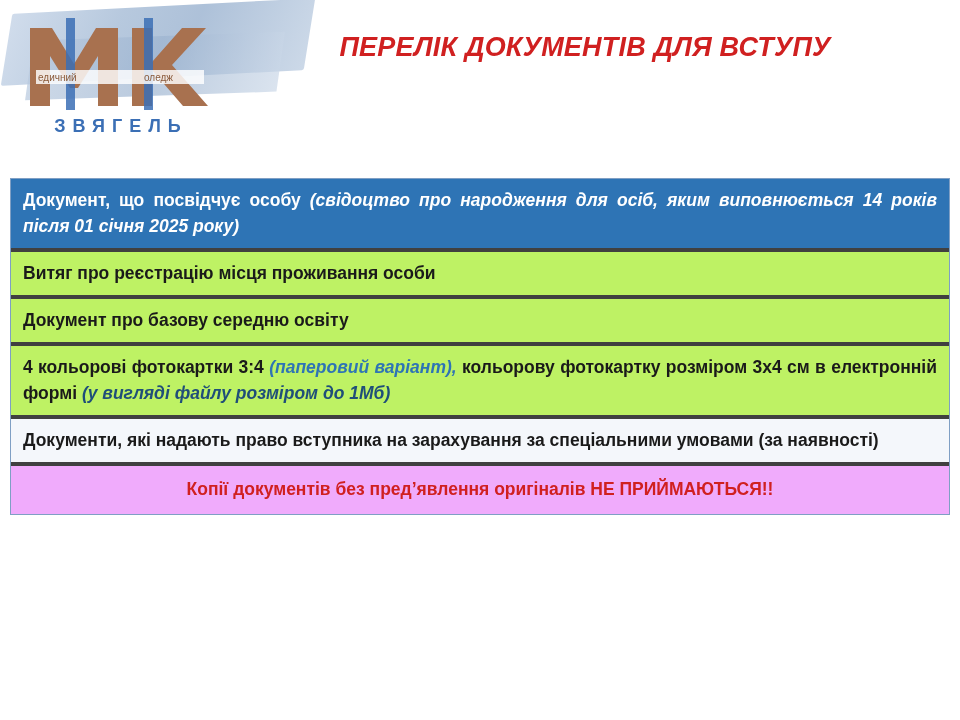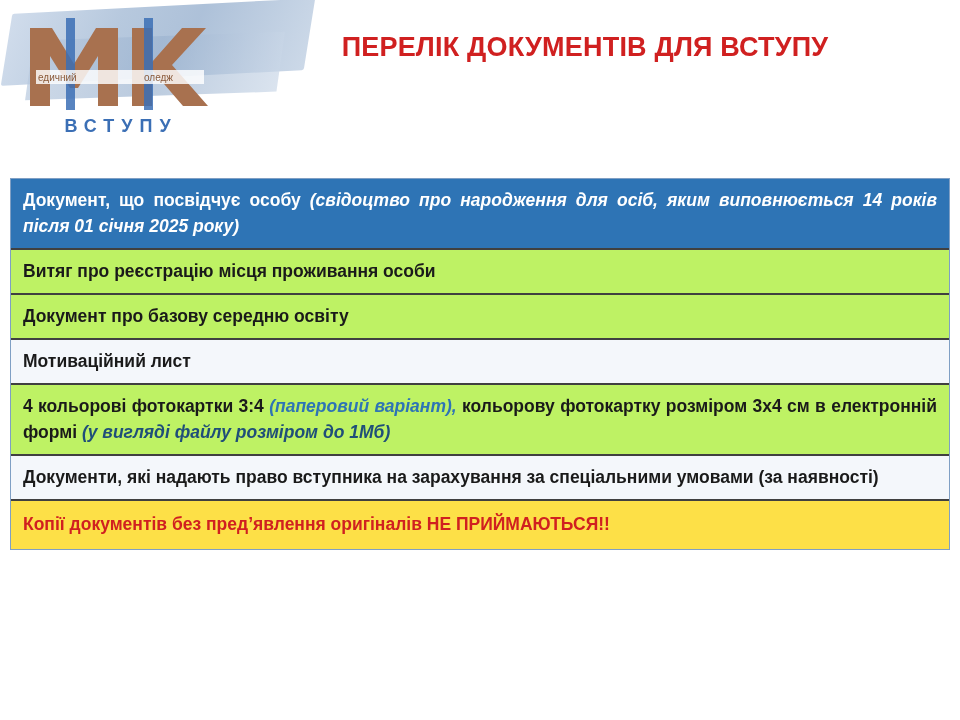--- a/index.html
+++ b/index.html
@@ -81,41 +81,42 @@
     width: 710px;
     text-align: center;
   }
   .title-line {
     color: #d02020;
     font-size: 27px;
     font-weight: bold;
     line-height: 38px;
     font-family: "Liberation Sans", sans-serif;
     letter-spacing: 0.2px;
+    font-style: italic;
   }
 
   
   .doc-table {
     position: absolute;
     left: 10px;
     top: 178px;
     width: 940px;
     border: 1px solid #7f9fc4;
     box-sizing: border-box;
   }
   .row {
     padding: 8px 12px 9px 12px;
     box-sizing: border-box;
     font-size: 17.5px;
     font-weight: bold;
     line-height: 26px;
     color: #1a1a1a;
     text-align: justify;
     text-justify: inter-word;
-    border-bottom: 2px solid #404040;
+    border-bottom: 4px solid #404040;
   }
   .row:last-child { border-bottom: none; }
 
   .row.blue {
     background: #2e74b5;
     color: #ffffff;
   }
   .row.blue .em { color: #ffffff; font-style: italic; }
 
   .row.light { background: #bef264; }
@@ -124,22 +125,23 @@
   .em {
     font-style: italic;
     color: #2e74b5;
   }
   .em-dark {
     font-style: italic;
     color: #1f4e79;
   }
 
   .row.warning {
-    background: #fde047;
+    background: #f0abfc;
     color: #d02020;
+    text-align: center;
     font-size: 17.5px;
     font-weight: bold;
     padding: 10px 12px 12px 12px;
   }
 </style>
 </head>
 <body>
 
 <div class="header">
 
@@ -153,21 +155,21 @@
 
       <path d="M110 10 L130 10 L130 44 L160 10 L184 10 L150 47 L186 88 L161 88 L130 52 L130 88 L110 88 Z" fill="#a8714f"></path>
 
       <rect x="44" y="0" width="9" height="92" fill="#3b6fb5" opacity="0.85"></rect>
       <rect x="122" y="0" width="9" height="92" fill="#3b6fb5" opacity="0.85"></rect>
 
       <rect x="14" y="52" width="168" height="14" fill="#ffffff" opacity="0.82"></rect>
       <text x="16" y="63" font-family="Liberation Sans, sans-serif" font-size="10" fill="#8a5a3a">едичний</text>
       <text x="122" y="63" font-family="Liberation Sans, sans-serif" font-size="10" fill="#8a5a3a">оледж</text>
     </svg>
-    <div class="logo-sub">ВСТУПУ</div>
+    <div class="logo-sub">ЗВЯГЕЛЬ</div>
   </div>
 
   <div class="title-block">
     <div class="title-line">ПЕРЕЛІК ДОКУМЕНТІВ ДЛЯ ВСТУПУ</div>
   </div>
 </div>
 
 <div class="doc-table">
 
   <div class="row blue">
@@ -176,23 +178,20 @@
 
   <div class="row light">
     <span>Витяг про реєстрацію місця проживання особи</span>
   </div>
 
 
   <div class="row light">
     <span>Документ про базову середню освіту</span>
   </div>
 
-  <div class="row lighter">
-    <span>Мотиваційний лист</span>
-  </div>
 
   <div class="row light">
     <span>4 кольорові фотокартки 3:4 </span><span class="em">(паперовий варіант),</span><span> кольорову фотокартку розміром 3х4 см в електронній формі </span><span class="em-dark">(у вигляді файлу розміром до 1Мб)</span>
   </div>
 
   <div class="row lighter">
     <span>Документи, які надають право вступника на зарахування за спеціальними умовами (за наявності)</span>
   </div>
 
   <div class="row warning">Копії документів без пред’явлення оригіналів  НЕ  ПРИЙМАЮТЬСЯ!!</div>

